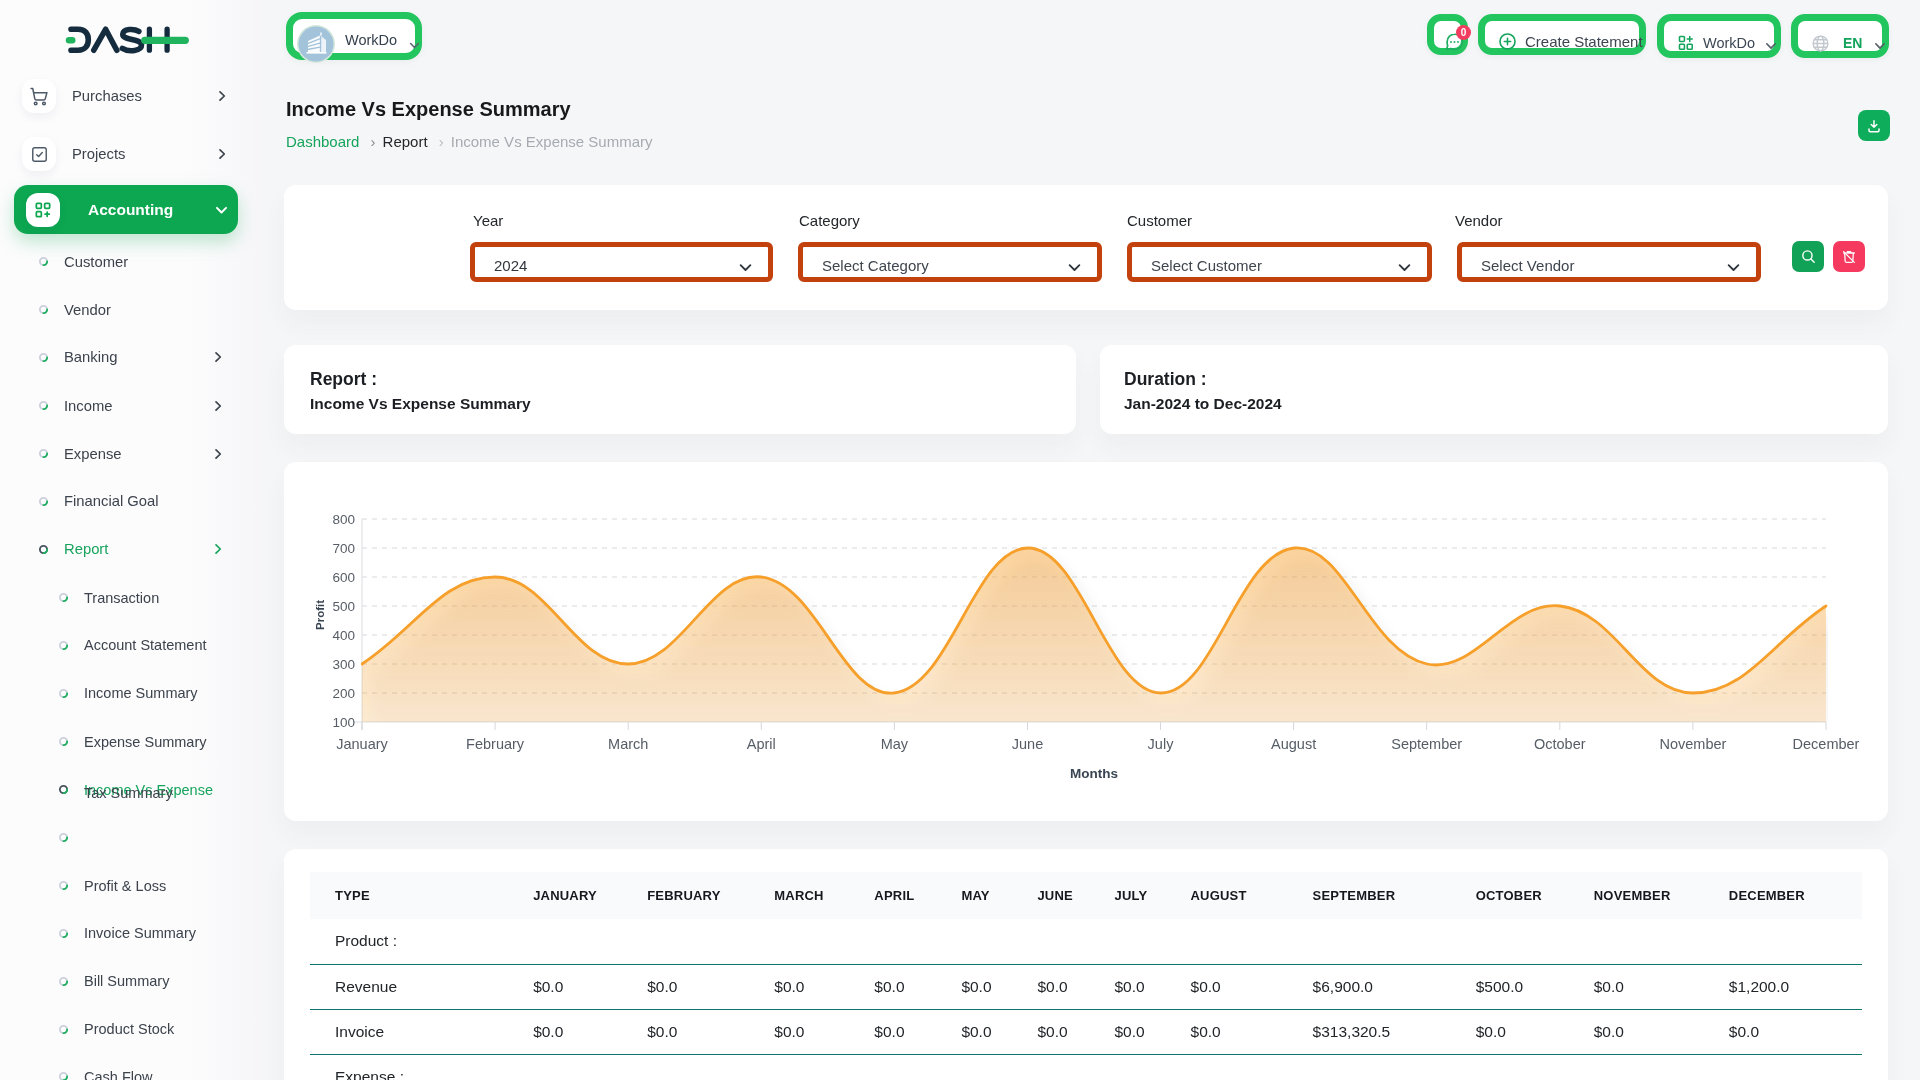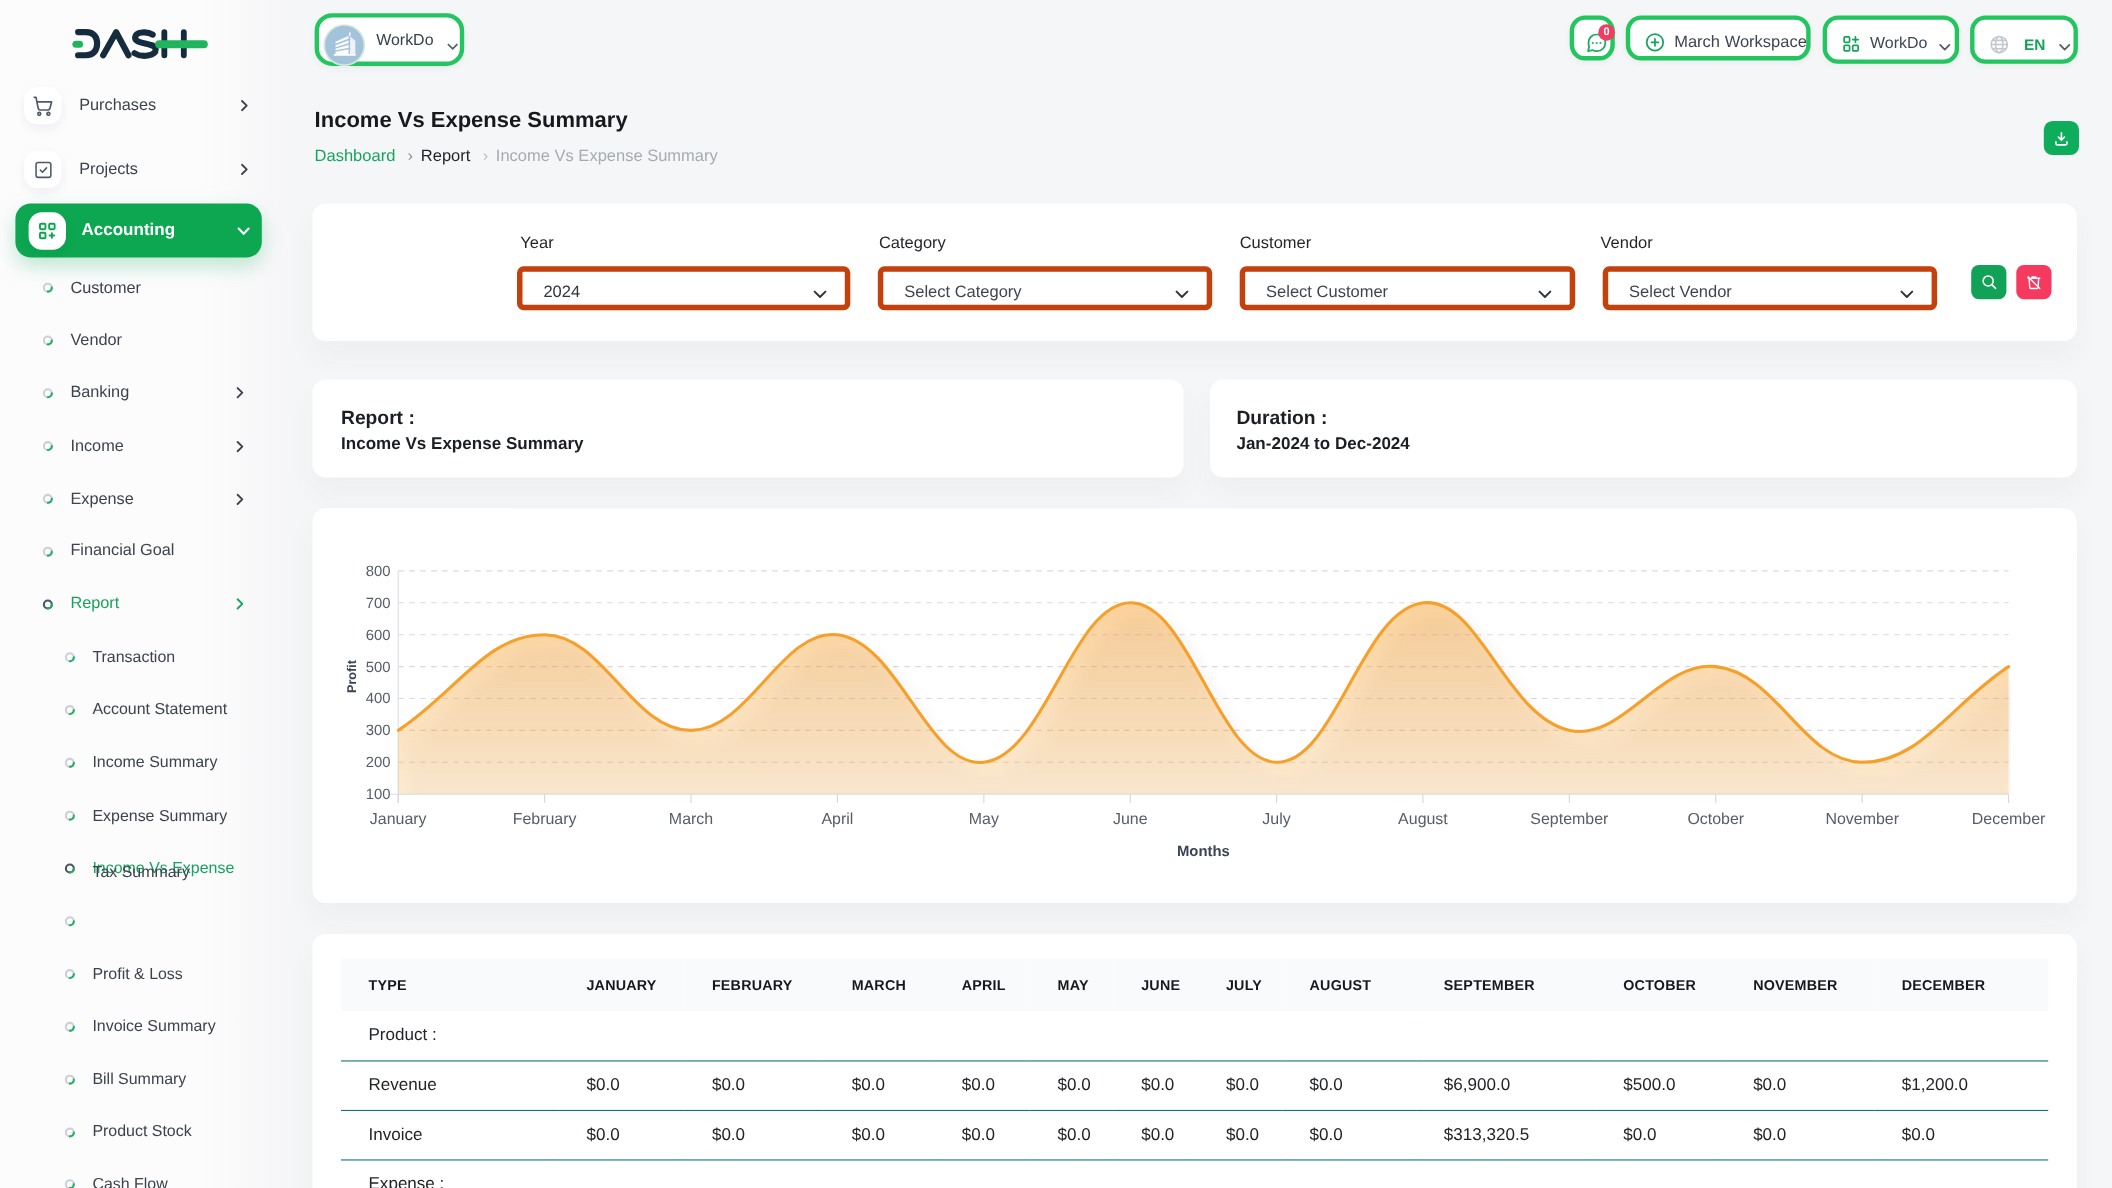--- a/index.html
+++ b/index.html
@@ -7,25 +7,25 @@
 body{font-family:"Liberation Sans",sans-serif;background:#f5f6f7;position:relative;color:#23272b}
 .abs{position:absolute}
 
 #sidebar{position:absolute;left:0;top:0;width:262px;height:1080px;background:linear-gradient(to right,#fcfcfd 70%,#f6f6f8)}
 .sitem{position:absolute;left:0;width:262px;height:34px}
 .sq{position:absolute;left:22px;top:0;width:34px;height:34px;background:#fff;border-radius:12px;box-shadow:0 4px 10px rgba(30,40,60,.06);display:flex;align-items:center;justify-content:center}
 .slabel{position:absolute;left:72px;top:50%;transform:translateY(-50%);font-size:14.8px;font-weight:500;color:#3c434c}
 .schev{position:absolute;right:34px;top:50%;transform:translateY(-50%)}
 .pill{position:absolute;left:14px;top:185px;width:224px;height:49px;background:#0ca750;border-radius:14px;box-shadow:0 8px 18px rgba(12,167,80,.25)}
 .pill .sq{left:12px;top:7.5px;border-radius:12px}
-.pill .slabel{color:#fff;font-weight:700;left:60px;font-size:15.5px}
+.pill .slabel{color:#fff;font-weight:700;left:74px;font-size:15.5px}
 .pill .schev{right:10px}
 .green{color:#16a45c !important}
 
-.chip{position:absolute;background:#fff;border-radius:14px;box-shadow:0 2px 6px rgba(40,50,70,.05);border:4px solid #22c55e}
+.chip{position:absolute;background:#fff;border-radius:14px;box-shadow:0 2px 6px rgba(40,50,70,.05);border:7px solid #22c55e}
 .chip-txt{font-size:14.5px;color:#35404d;font-weight:500}
 
 .card{position:absolute;background:#fff;border-radius:12px;box-shadow:0 14px 25px rgba(50,60,80,.045)}
 .flabel{position:absolute;font-size:15px;font-weight:500;color:#23272b}
 .sel{position:absolute;height:40px;background:#fff;border:5px solid #c2410c;border-radius:6px;font-size:15px;color:#3e454e;line-height:38px;padding-left:19px}
 .sel svg{position:absolute;right:16px;top:14px}
 .btn-sq{position:absolute;width:32px;height:31px;border-radius:7px;display:flex;align-items:center;justify-content:center}
 
 table{border-collapse:collapse;table-layout:fixed;width:1552px}
 th{background:#f8fafc;font-size:13px;font-weight:700;color:#16181d;text-align:left;height:47px;padding:0 0 0 25px;letter-spacing:.2px}
@@ -225,21 +225,21 @@
       </g>
     </svg>
   <div class="abs" style="left:22px;top:4px;width:15px;height:15px;border-radius:50%;background:#f33d60;color:#fff;font-size:10px;font-weight:700;text-align:center;line-height:15px">0</div>
 </div>
 
 <div class="chip" style="left:1478px;top:14px;width:168px;height:41px">
   <svg class="abs" style="left:13px;top:11px" width="19" height="19" viewBox="0 0 24 24" fill="none" stroke="#14a45c" stroke-width="2" stroke-linecap="round">
       <circle cx="12" cy="12" r="9.5"></circle>
       <path d="M12 8v8M8 12h8"></path>
     </svg>
-  <span class="abs" style="left:40px;top:12px;font-size:15px;color:#3d4550;white-space:nowrap">March Workspace</span>
+  <span class="abs" style="left:40px;top:12px;font-size:15px;color:#3d4550;white-space:nowrap">Create Statement</span>
 </div>
 
 <div class="chip" style="left:1657px;top:14px;width:124px;height:44px">
   <svg class="abs" style="left:13px;top:13px" width="17" height="17" viewBox="0 0 24 24" fill="none" stroke="#14a45c" stroke-width="2.2" stroke-linecap="round">
       <rect x="3.5" y="3.5" width="7" height="7" rx="1.2"></rect>
       <rect x="3.5" y="14.5" width="7" height="7" rx="1.2"></rect>
       <rect x="14.5" y="14.5" width="7" height="7" rx="1.2"></rect>
       <path d="M18 3.5v7M14.5 7h7"></path>
     </svg>
   <span class="abs" style="left:39px;top:14px;font-size:14.5px;color:#3d4754;font-weight:500;white-space:nowrap">WorkDo</span>

